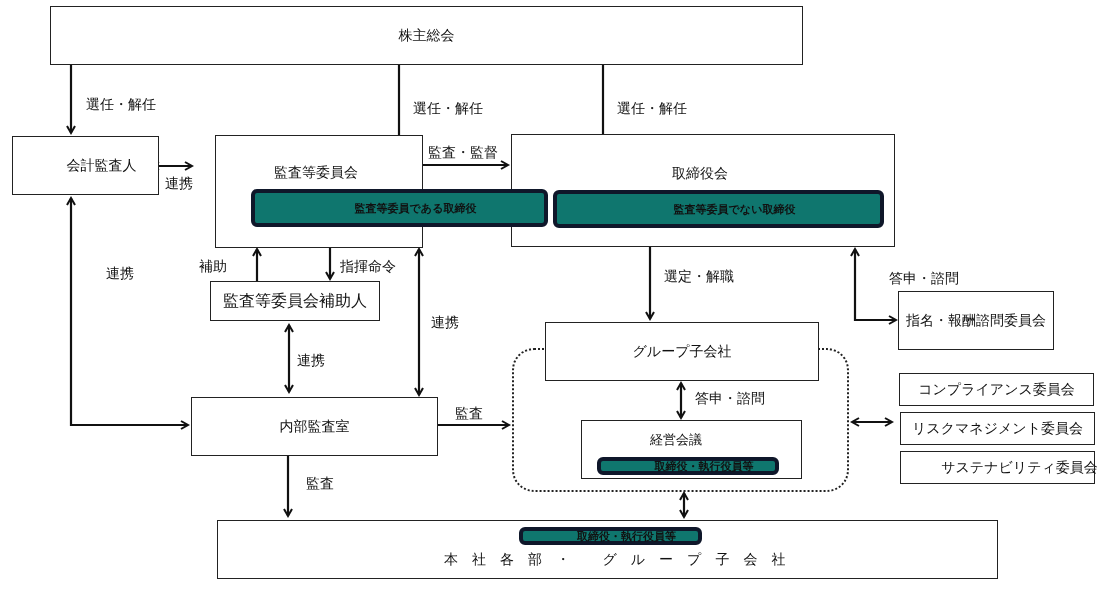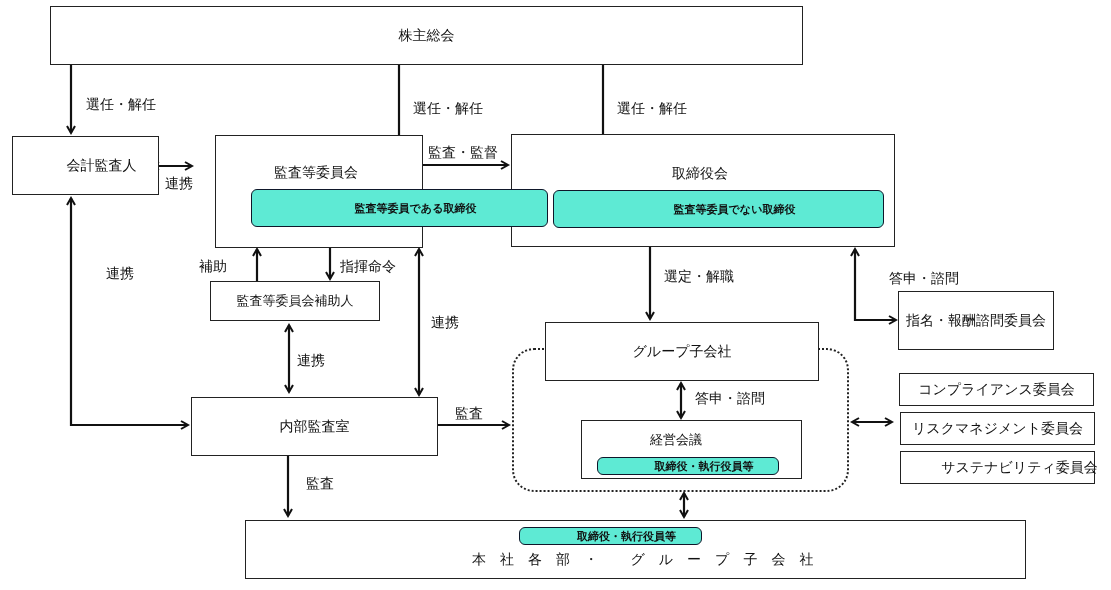--- a/index.html
+++ b/index.html
@@ -1,21 +1,21 @@
 <!DOCTYPE html>
 <html><head>
 <meta charset="utf-8">
 <style>
   html, body { margin: 0; padding: 0; background: #ffffff; }
   body { width: 1111px; height: 590px; position: relative; overflow: hidden;
          font-family: "DejaVu Sans", "Liberation Sans", sans-serif; color: #111; }
   .box { position: absolute; border: 1px solid #222; background: #fff; box-sizing: border-box; }
   .lbl { position: absolute; font-size: 14px; white-space: nowrap; }
   .sm  { position: absolute; font-size: 14px; white-space: nowrap; }
-  .pill { position: absolute; border: 1px solid #0f172a; border-radius: 6px; background: #5eead4;
+  .pill { position: absolute; border: 4px solid #0f172a; border-radius: 6px; background: #0f766e;
           box-sizing: border-box; font-size: 11px; display: flex; align-items: center; justify-content: center; font-weight: bold; padding-left: 32px; }
   .center { display:flex; align-items:center; justify-content:center; }
   svg#lines { position: absolute; left: 0; top: 0; }
   .dotted { position: absolute; border: 2px dotted #222; border-radius: 22px; box-sizing: border-box; }
   .spaced { letter-spacing: 14px; }
 </style>
 </head>
 <body>
 
 <svg id="lines" width="1111" height="590">
@@ -77,21 +77,21 @@
 </div>
 
 <div class="box" style="left:511px; top:134px; width:384px; height:113px;">
   <span class="lbl" style="left:160px; top:30px;">取締役会</span>
 </div>
 
 <div class="pill" style="left:251px; top:189px; width:297px; height:38px;">監査等委員である取締役</div>
 <div class="pill" style="left:553px; top:190px; width:331px; height:38px;">監査等委員でない取締役</div>
 
 <div class="box center" style="left:210px; top:281px; width:170px; height:40px;">
-  <span class="lbl" style="position:static; font-size:13px;">監査等委員会補助人</span>
+  <span class="lbl" style="position:static; font-size:16px;">監査等委員会補助人</span>
 </div>
 
 <div class="box center" style="left:191px; top:397px; width:247px; height:59px;justify-content:center;">
   <span class="lbl" style="position:static">内部監査室</span>
 </div>
 
 <div class="box center" style="left:545px; top:322px; width:274px; height:59px;">
   <span class="lbl" style="position:static">グループ子会社</span>
 </div>
 
@@ -107,21 +107,21 @@
 <div class="box center" style="left:899px; top:373px; width:195px; height:33px;">
   <span class="lbl" style="position:static">コンプライアンス委員会</span>
 </div>
 <div class="box center" style="left:900px; top:412px; width:195px; height:33px;">
   <span class="lbl" style="position:static">リスクマネジメント委員会</span>
 </div>
 <div class="box center" style="left:900px; top:451px; width:195px; height:33px;padding-left:44px;">
   <span class="lbl" style="position:static">サステナビリティ委員会</span>
 </div>
 
-<div class="box" style="left:217px; top:520px; width:781px; height:59px;margin-left:28px;">
+<div class="box" style="left:217px; top:520px; width:781px; height:59px;">
   <span class="lbl spaced" style="left:226px; top:30px;">本社各部・ グループ子会社</span>
 </div>
 <div class="pill" style="left:519px; top:527px; width:183px; height:18px;">取締役・執行役員等</div>
 
 <span class="sm" style="left:86px; top:96px;">選任・解任</span>
 <span class="sm" style="left:413px; top:100px;">選任・解任</span>
 <span class="sm" style="left:617px; top:100px;">選任・解任</span>
 <span class="sm" style="left:428px; top:144px;">監査・監督</span>
 <span class="sm" style="left:165px; top:175px;">連携</span>
 <span class="sm" style="left:106px; top:265px;">連携</span>

